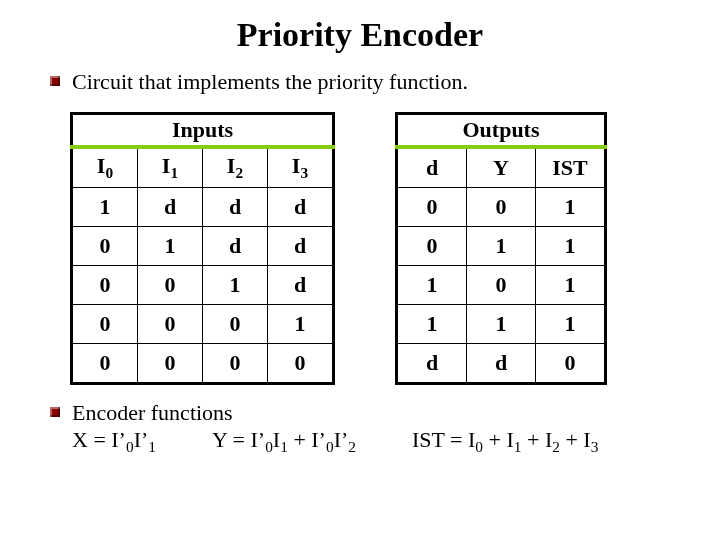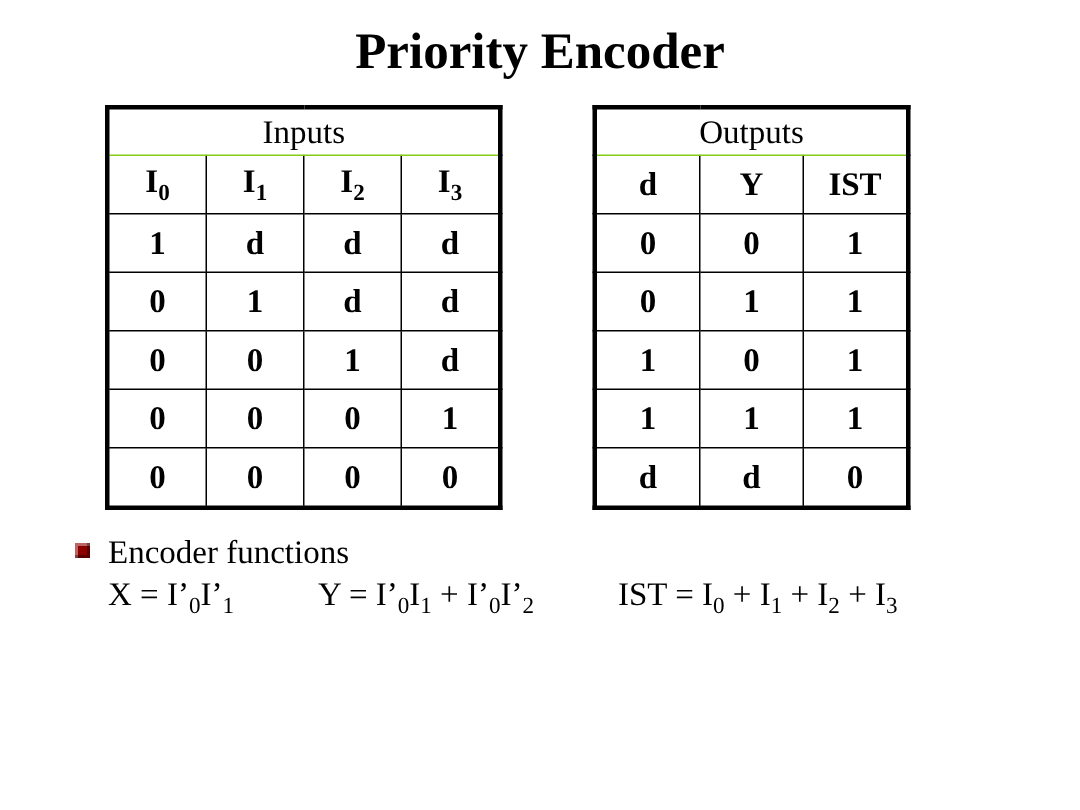--- a/index.html
+++ b/index.html
@@ -58,43 +58,44 @@
     text-align: center;
     font-size: 22px;
     font-weight: bold;
     padding: 4px 0;
     width: 64px;
     height: 30px;
   }
   .outputs td, .outputs th { width: 68px; }
   thead th.group {
     font-size: 22px;
-    font-weight: normal;
+    font-weight: bold;
     padding: 0 0;
-    border-bottom: 1px solid #84cc16;
+    border-bottom: 4px solid #84cc16;
   }
   sub { font-size: 0.7em; }
   .eqwrap {
     margin-top: 6px;
   }
   .eqline {
     display: flex;
     font-size: 22px;
   }
   .eqline .eq { margin-right: 56px; }
   .eqline .eq:last-child { margin-right: 0; }
 </style>
 </head>
 <body>
 
 <div class="slide">
 
   <h1>Priority Encoder</h1>
 
   <ul class="main">
+    <li>Circuit that implements the priority function.</li>
   </ul>
 
   <div class="tables">
 
     <table class="inputs">
       <thead>
         <tr>
             <th class="group" colspan="4">Inputs</th>
           </tr>
         <tr>

